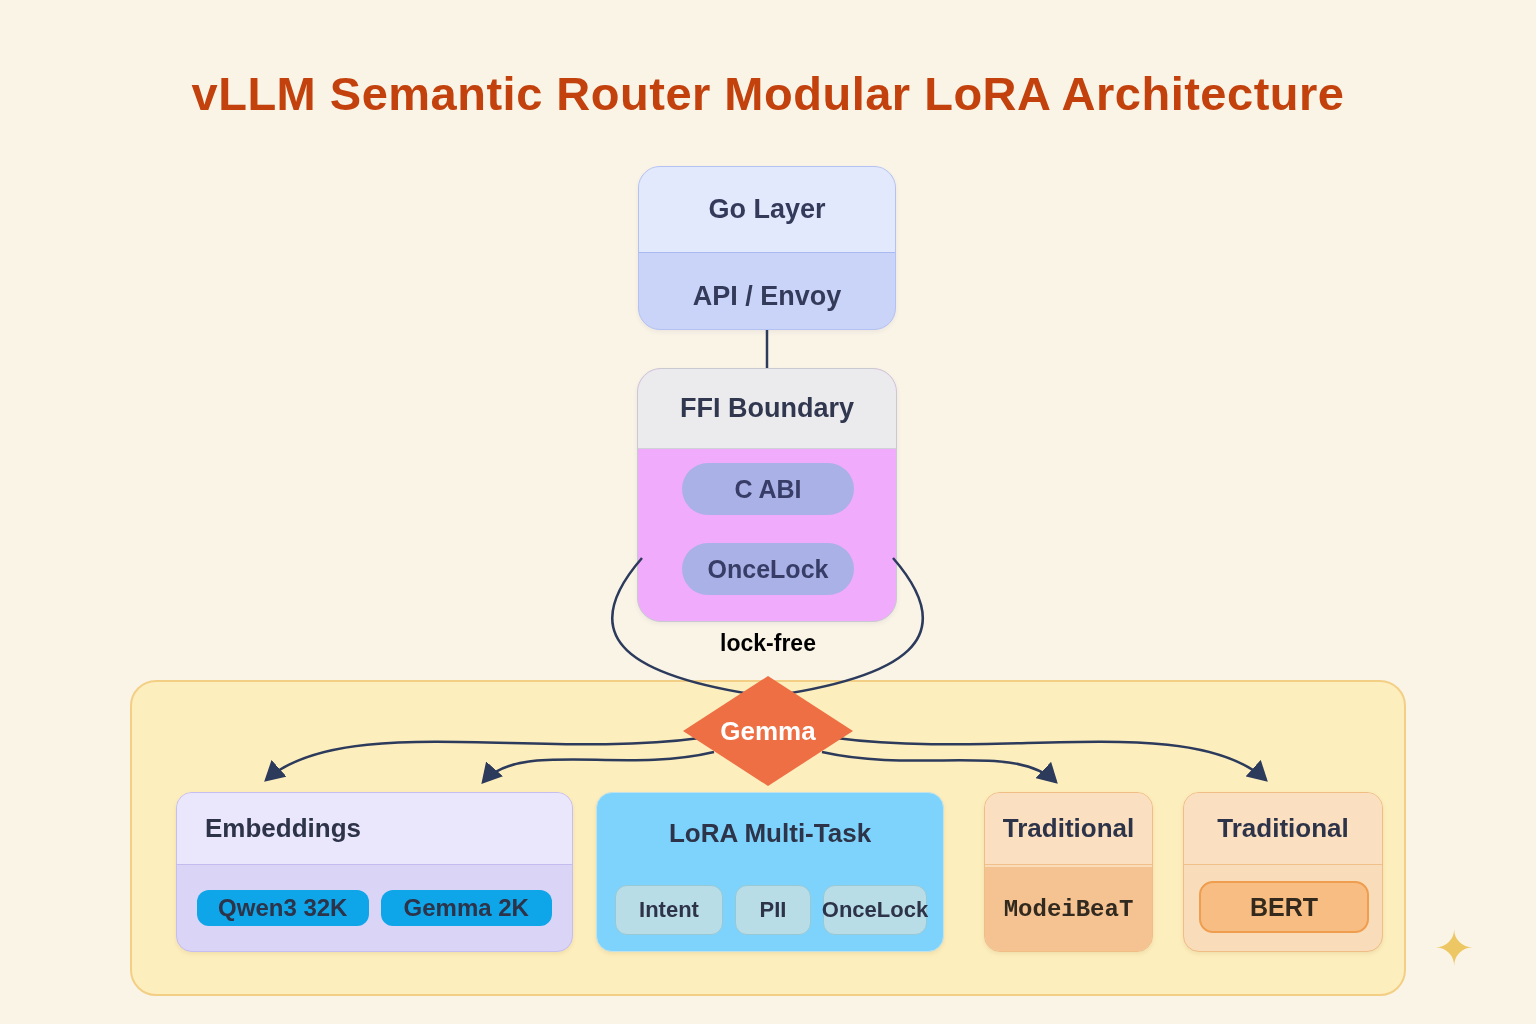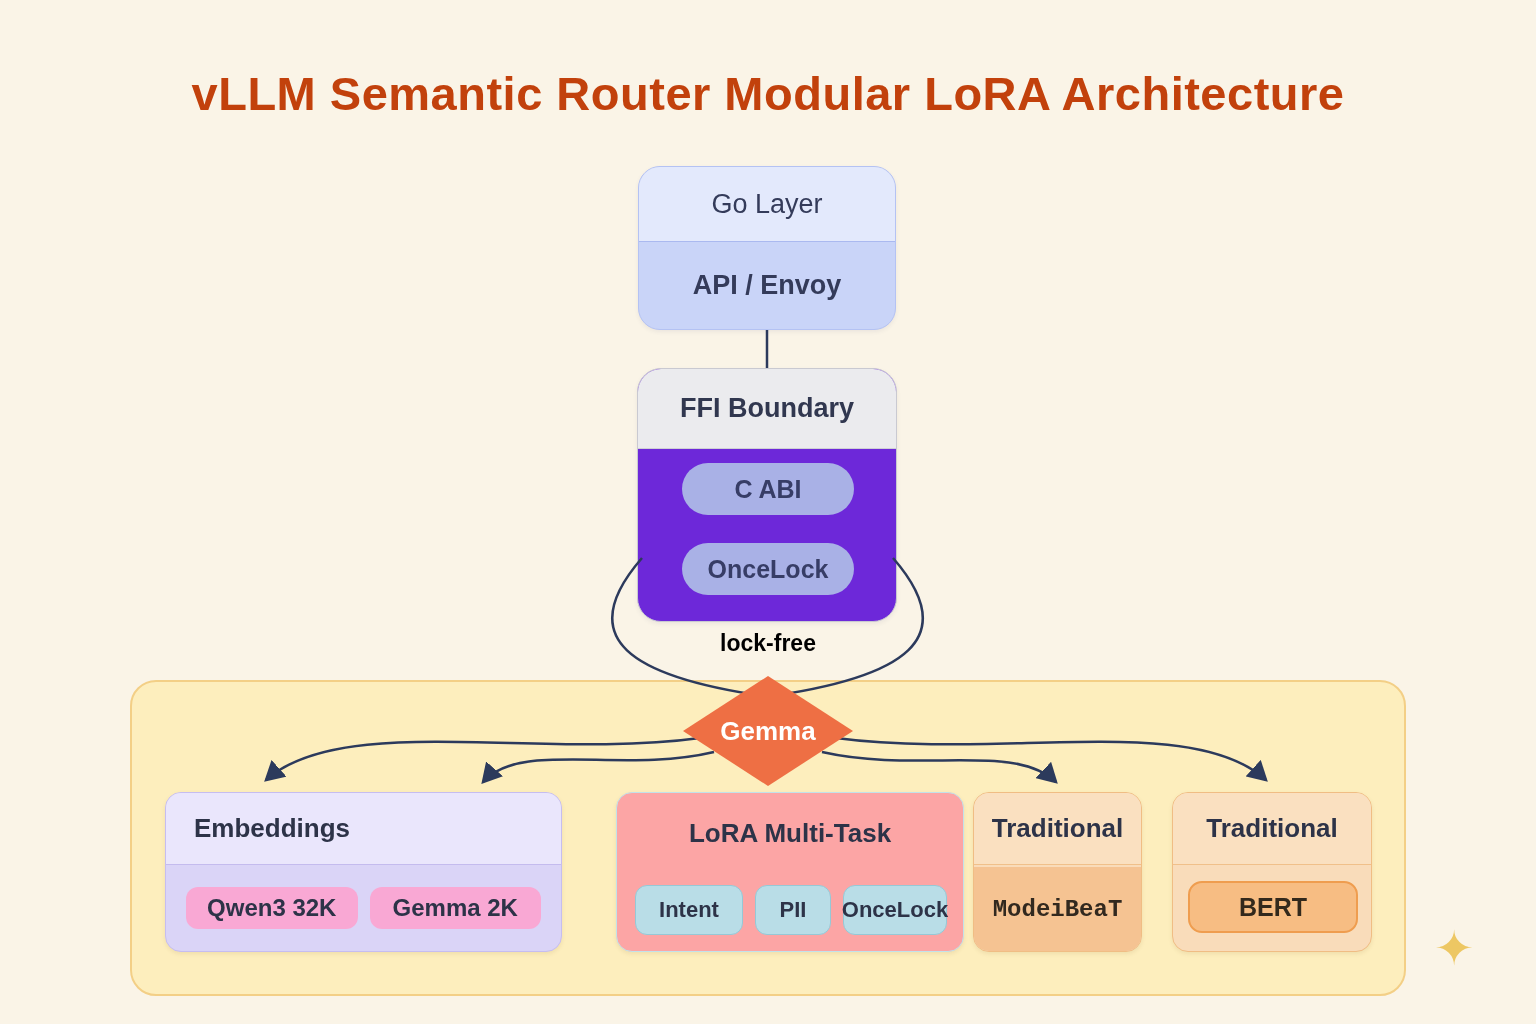--- a/index.html
+++ b/index.html
@@ -16,33 +16,33 @@
     color:#c2410c; letter-spacing:0.5px;
   }
   
   .go-box {
     position:absolute; left:638px; top:166px; width:258px; height:164px;
     border-radius:22px; overflow:hidden;
     border:1.5px solid #b4c2f3; background:#c9d4f8;
     box-shadow:0 2px 4px rgba(60,70,120,0.08);
   }
   .go-box .box-head {
-    height:75px; background:#e3e9fc; border-bottom:1.5px solid #aab9f0;
-    display:flex; align-items:center; justify-content:center;
-    font-size:27px; font-weight:400; color:#343b5a;
+    height:86px; background:#e3e9fc; border-bottom:1.5px solid #aab9f0;
+    display:flex; align-items:center; justify-content:center;
+    font-size:27px; font-weight:700; color:#343b5a;
   }
   .go-box .box-sub {
     height:87px; display:flex; align-items:center; justify-content:center;
     font-size:27px; font-weight:700; color:#343b5a;
   }
   
   .ffi-box {
     position:absolute; left:637px; top:368px; width:260px; height:254px;
     border-radius:24px; overflow:hidden;
-    border:1.5px solid #c9c9d1; background:#6d28d9;
+    border:1.5px solid #c9c9d1; background:#f0abfc;
     box-shadow:0 2px 4px rgba(60,70,120,0.08);
   }
   .ffi-box .box-head {
     height:80px; background:#ebebee; border-bottom:1px solid #cfcfd6;
     display:flex; align-items:center; justify-content:center;
     font-size:27px; font-weight:700; color:#31374f;
   }
   .ffi-pill {
     position:absolute; left:44px; width:172px; height:52px;
     background:#a9b1e6; border-radius:26px;
@@ -68,40 +68,41 @@
   .runtime-container {
     position:absolute; left:130px; top:680px; width:1276px; height:316px;
     background:#fdeebd; border:2px solid #f3cf86; border-radius:26px;
     z-index:1;
   }
   
   .group-box {
     position:absolute; top:792px; height:160px; border-radius:16px;
     overflow:hidden; z-index:5;
     box-shadow:0 2px 4px rgba(120,90,30,0.10);
+    margin-left:11px;
   }
   .group-title {
     font-size:26px; font-weight:700; color:#2d3348;
   }
   
   .embeddings-box { left:165px; width:397px; background:#dad4f7; border:1.5px solid #c6bdf0; }
   .embeddings-box .box-head {
     height:72px; background:#eae6fc; border-bottom:1.5px solid #c4bbee;
     display:flex; align-items:center; padding-left:28px;
   }
   .embeddings-box .pill-row {
     height:86px; display:flex; align-items:center; gap:12px; padding:0 20px;
   }
   .lav-pill {
-    flex:1; height:42px; background:#f9a8d4; border-radius:12px;
+    flex:1; height:36px; background:#0ea5e9; border-radius:12px;
     display:flex; align-items:center; justify-content:center;
     font-size:24px; font-weight:700; color:#2d3348;
   }
   
-  .lora-box { left:616px; width:348px; background:#fca5a5; border:1.5px solid #c2e2ea; }
+  .lora-box { left:585px; width:348px; background:#7dd3fc; border:1.5px solid #c2e2ea; }
   .lora-box .box-head {
     height:56px; display:flex; align-items:flex-end; justify-content:center;
     padding-top:16px;
   }
   .cyan-pill {
     position:absolute; top:92px; height:50px; background:#b9dde7;
     border:1.5px solid #96c8d6; border-radius:12px;
     display:flex; align-items:center; justify-content:center;
     font-size:22px; font-weight:700; color:#2d3348;
   }

